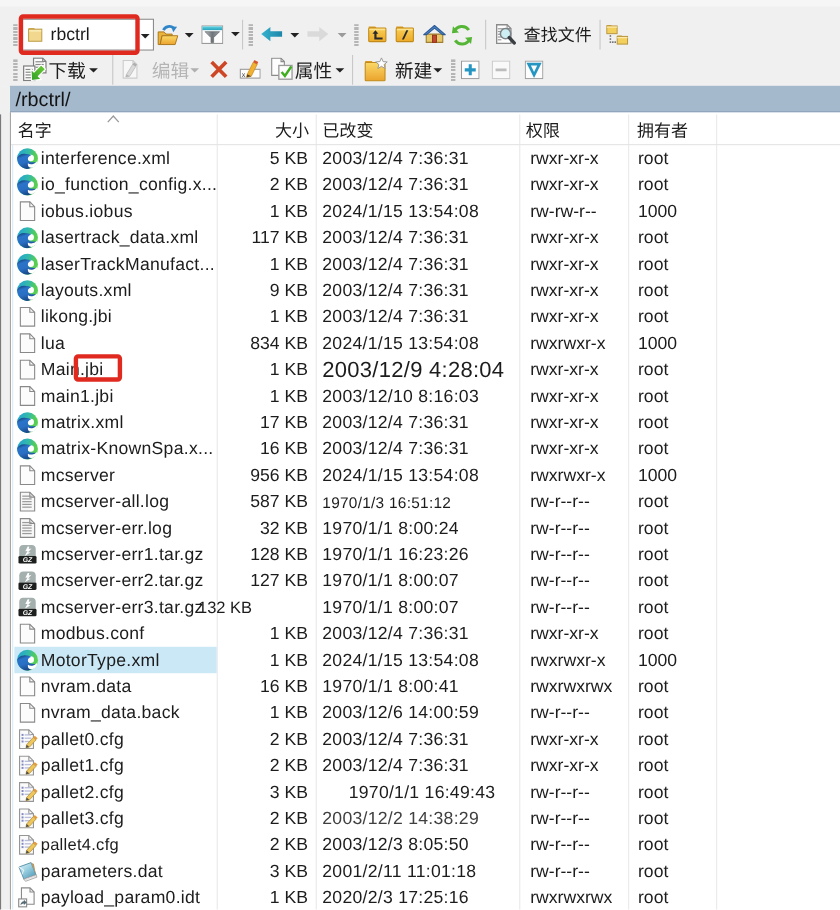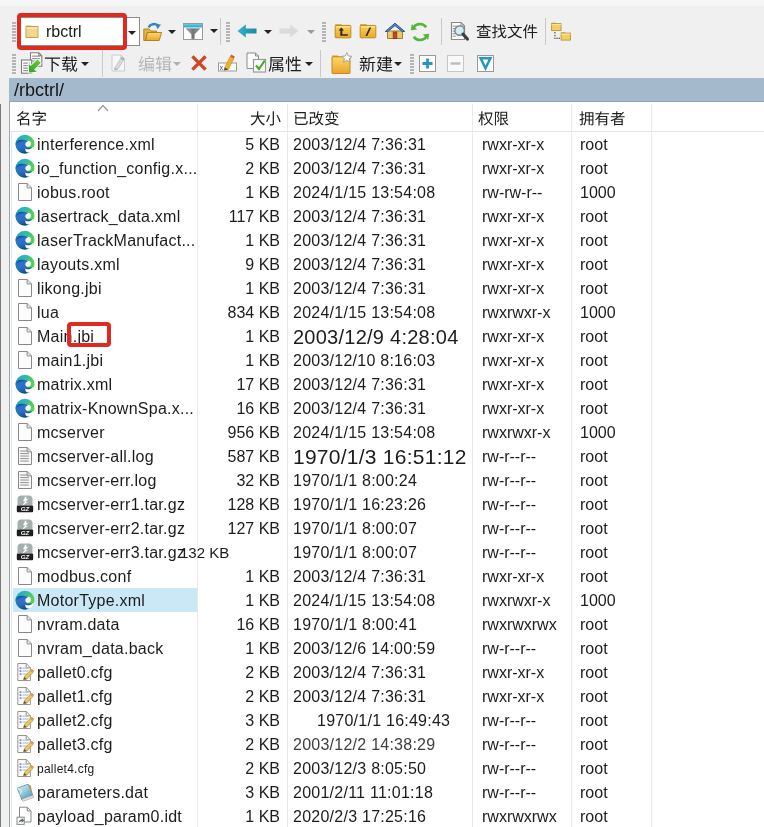--- a/index.html
+++ b/index.html
@@ -104,21 +104,21 @@
 <div style="position:absolute;left:180px;top:157px;width:100px;height:24px;line-height:24px;font-size:16px;color:#1c1c1c;text-align:right;">2 KB</div>
 <div style="position:absolute;left:293px;top:157px;height:24px;line-height:24px;font-size:16px;color:#1c1c1c;letter-spacing:0.25px;white-space:nowrap;">2003/12/4 7:36:31</div>
 <div style="position:absolute;left:482px;top:157px;height:24px;line-height:24px;font-size:16px;color:#1c1c1c;white-space:nowrap;">rwxr-xr-x</div>
 <div style="position:absolute;left:580px;top:157px;height:24px;line-height:24px;font-size:16px;color:#1c1c1c;white-space:nowrap;">root</div>
 <div style="position:absolute;left:15px;top:182px;width:20px;height:20px;">
     <svg width="20" height="20" viewBox="0 0 20 20">
       <path d="M 3.5 1.5 h 8.6 l 4.4 4.4 v 12.6 h -13 z" fill="#fcfcfc" stroke="#898989" stroke-width="1"></path>
       <path d="M 12.1 1.5 v 4.4 h 4.4" fill="none" stroke="#898989" stroke-width="1"></path>
     </svg>
   </div>
-<div style="position:absolute;left:37px;top:181px;height:24px;line-height:24px;font-size:16px;color:#1c1c1c;letter-spacing:0.25px;white-space:nowrap;">iobus.root</div>
+<div style="position:absolute;left:37px;top:181px;height:24px;line-height:24px;font-size:16px;color:#1c1c1c;letter-spacing:0.25px;white-space:nowrap;">iobus.iobus</div>
 <div style="position:absolute;left:180px;top:181px;width:100px;height:24px;line-height:24px;font-size:16px;color:#1c1c1c;text-align:right;">1 KB</div>
 <div style="position:absolute;left:293px;top:181px;height:24px;line-height:24px;font-size:16px;color:#1c1c1c;letter-spacing:0.25px;white-space:nowrap;">2024/1/15 13:54:08</div>
 <div style="position:absolute;left:482px;top:181px;height:24px;line-height:24px;font-size:16px;color:#1c1c1c;white-space:nowrap;">rw-rw-r--</div>
 <div style="position:absolute;left:580px;top:181px;height:24px;line-height:24px;font-size:16px;color:#1c1c1c;white-space:nowrap;">1000</div>
 <div style="position:absolute;left:15px;top:206px;width:20px;height:20px;">
     <svg width="20" height="20" viewBox="0 0 20 20">
 <defs>
 <linearGradient id="eg1" x1="0.05" y1="0.3" x2="1" y2="0.6">
  <stop offset="0" stop-color="#25a7cf"></stop>
           <stop offset="0.45" stop-color="#35bba6"></stop>
@@ -312,21 +312,21 @@
       <path d="M 12.1 1.5 v 4.4 h 4.4" fill="none" stroke="#898989" stroke-width="1"></path>
       <rect x="5.2" y="4.5" width="8.6" height="1.1" fill="#9a9a9a"></rect>
       <rect x="5.2" y="7" width="8.6" height="1.1" fill="#9a9a9a"></rect>
       <rect x="5.2" y="9.5" width="8.6" height="1.1" fill="#9a9a9a"></rect>
       <rect x="5.2" y="12" width="8.6" height="1.1" fill="#9a9a9a"></rect>
       <rect x="5.2" y="14.5" width="8.6" height="1.1" fill="#9a9a9a"></rect>
     </svg>
   </div>
 <div style="position:absolute;left:37px;top:445px;height:24px;line-height:24px;font-size:16px;color:#1c1c1c;letter-spacing:0.25px;white-space:nowrap;">mcserver-all.log</div>
 <div style="position:absolute;left:180px;top:445px;width:100px;height:24px;line-height:24px;font-size:16px;color:#1c1c1c;text-align:right;">587 KB</div>
-<div style="position:absolute;left:293px;top:445px;height:24px;line-height:24px;font-size:21px;color:#1c1c1c;letter-spacing:0.25px;white-space:nowrap;">1970/1/3 16:51:12</div>
+<div style="position:absolute;left:293px;top:445px;height:24px;line-height:24px;font-size:14px;color:#1c1c1c;letter-spacing:0.25px;white-space:nowrap;">1970/1/3 16:51:12</div>
 <div style="position:absolute;left:482px;top:445px;height:24px;line-height:24px;font-size:16px;color:#1c1c1c;white-space:nowrap;">rw-r--r--</div>
 <div style="position:absolute;left:580px;top:445px;height:24px;line-height:24px;font-size:16px;color:#1c1c1c;white-space:nowrap;">root</div>
 <div style="position:absolute;left:15px;top:470px;width:20px;height:20px;">
     <svg width="20" height="20" viewBox="0 0 20 20">
       <path d="M 3.5 1.5 h 8.6 l 4.4 4.4 v 12.6 h -13 z" fill="#f7f7f7" stroke="#898989" stroke-width="1"></path>
       <path d="M 12.1 1.5 v 4.4 h 4.4" fill="none" stroke="#898989" stroke-width="1"></path>
       <rect x="5.2" y="4.5" width="8.6" height="1.1" fill="#9a9a9a"></rect>
       <rect x="5.2" y="7" width="8.6" height="1.1" fill="#9a9a9a"></rect>
       <rect x="5.2" y="9.5" width="8.6" height="1.1" fill="#9a9a9a"></rect>
       <rect x="5.2" y="12" width="8.6" height="1.1" fill="#9a9a9a"></rect>
@@ -526,21 +526,21 @@
       <rect x="7.4" y="5.5" width="6" height="1.2" fill="#b9bdd9"></rect>
       <rect x="4.6" y="8.2" width="1.8" height="1.8" fill="#8089c4"></rect>
       <rect x="7.4" y="8.5" width="6" height="1.2" fill="#b9bdd9"></rect>
       <rect x="4.6" y="11.2" width="1.8" height="1.8" fill="#8089c4"></rect>
       <rect x="7.4" y="11.5" width="6" height="1.2" fill="#b9bdd9"></rect>
       <path d="M 9.2 15.0 L 15.2 8.4 L 17.8 10.6 L 11.8 17.2 L 8.6 17.8 Z" fill="#efc65c" stroke="#b08f35" stroke-width="0.7"></path>
       <path d="M 15.2 8.4 L 16.6 6.9 L 19.2 9.1 L 17.8 10.6 Z" fill="#e09a40"></path>
       <path d="M 9.2 15.0 l 2.4 2.1 -3.0 0.7 z" fill="#4d4d4d"></path>
     </svg>
   </div>
-<div style="position:absolute;left:37px;top:757px;height:24px;line-height:24px;font-size:12px;color:#1c1c1c;letter-spacing:0.25px;white-space:nowrap;">pallet4.cfg</div>
+<div style="position:absolute;left:37px;top:757px;height:24px;line-height:24px;font-size:15px;color:#1c1c1c;letter-spacing:0.25px;white-space:nowrap;">pallet4.cfg</div>
 <div style="position:absolute;left:180px;top:757px;width:100px;height:24px;line-height:24px;font-size:16px;color:#1c1c1c;text-align:right;">2 KB</div>
 <div style="position:absolute;left:293px;top:757px;height:24px;line-height:24px;font-size:16px;color:#1c1c1c;letter-spacing:0.25px;white-space:nowrap;">2003/12/3 8:05:50</div>
 <div style="position:absolute;left:482px;top:757px;height:24px;line-height:24px;font-size:16px;color:#1c1c1c;white-space:nowrap;">rw-r--r--</div>
 <div style="position:absolute;left:580px;top:757px;height:24px;line-height:24px;font-size:16px;color:#1c1c1c;white-space:nowrap;">root</div>
 <div style="position:absolute;left:15px;top:782px;width:20px;height:20px;">
     <svg width="20" height="20" viewBox="0 0 20 20">
       <defs>
         <linearGradient id="dat1" x1="0" y1="0" x2="0.8" y2="1">
           <stop offset="0" stop-color="#e8f6fa"></stop>
           <stop offset="0.45" stop-color="#9fd2e2"></stop>

